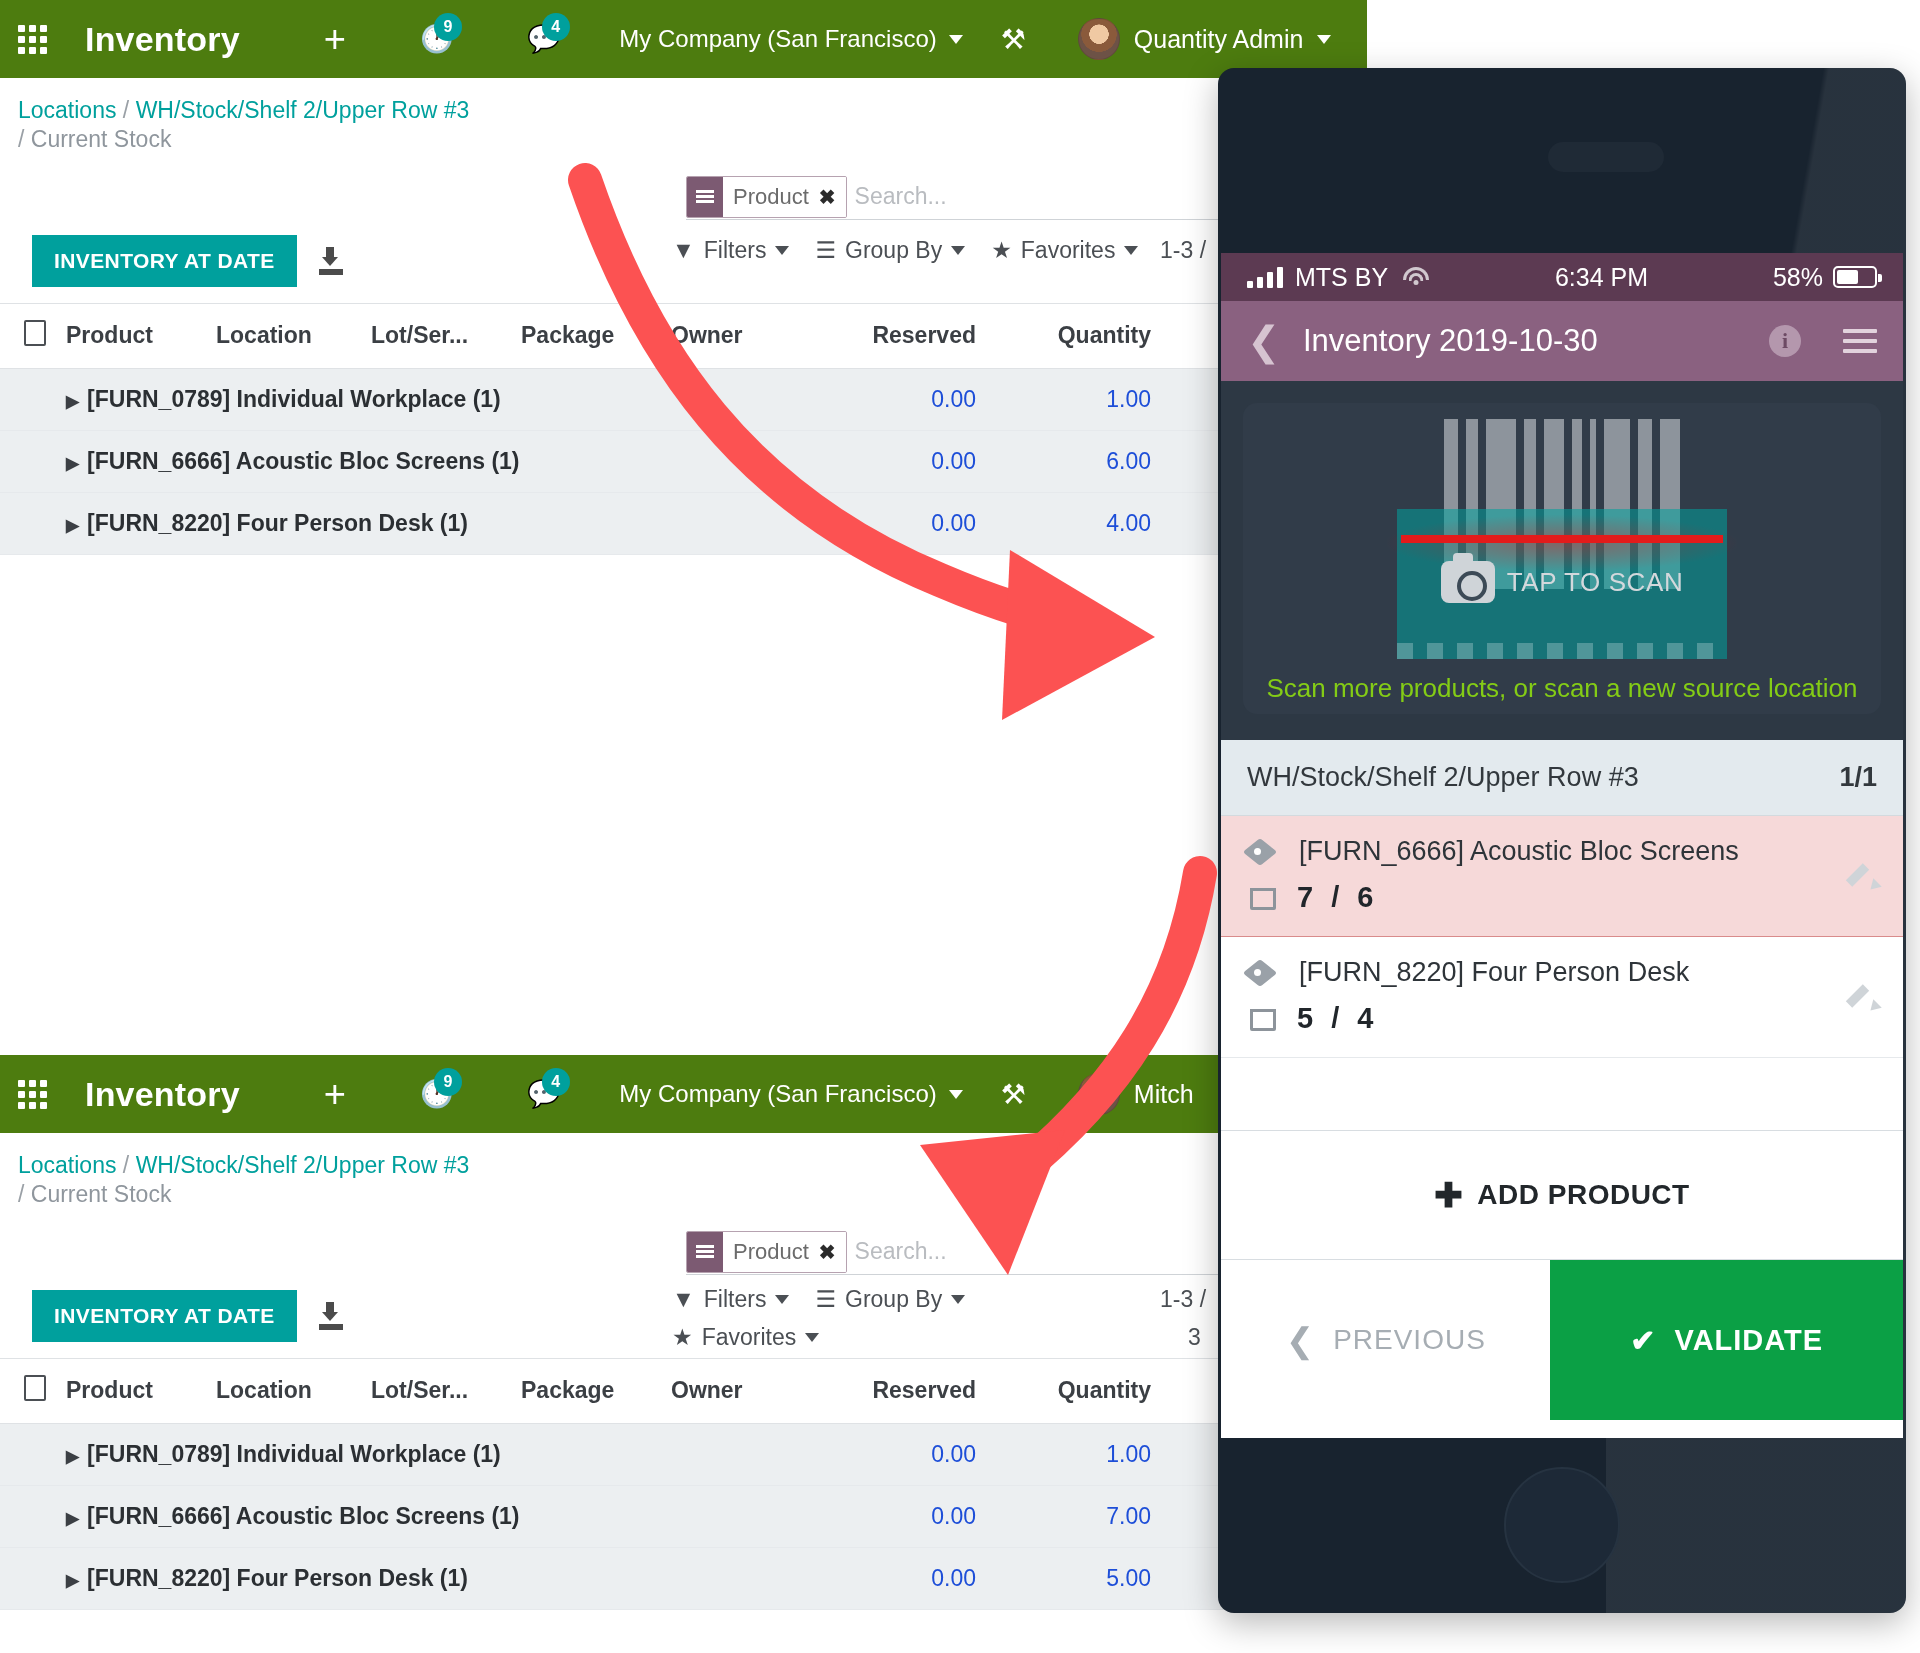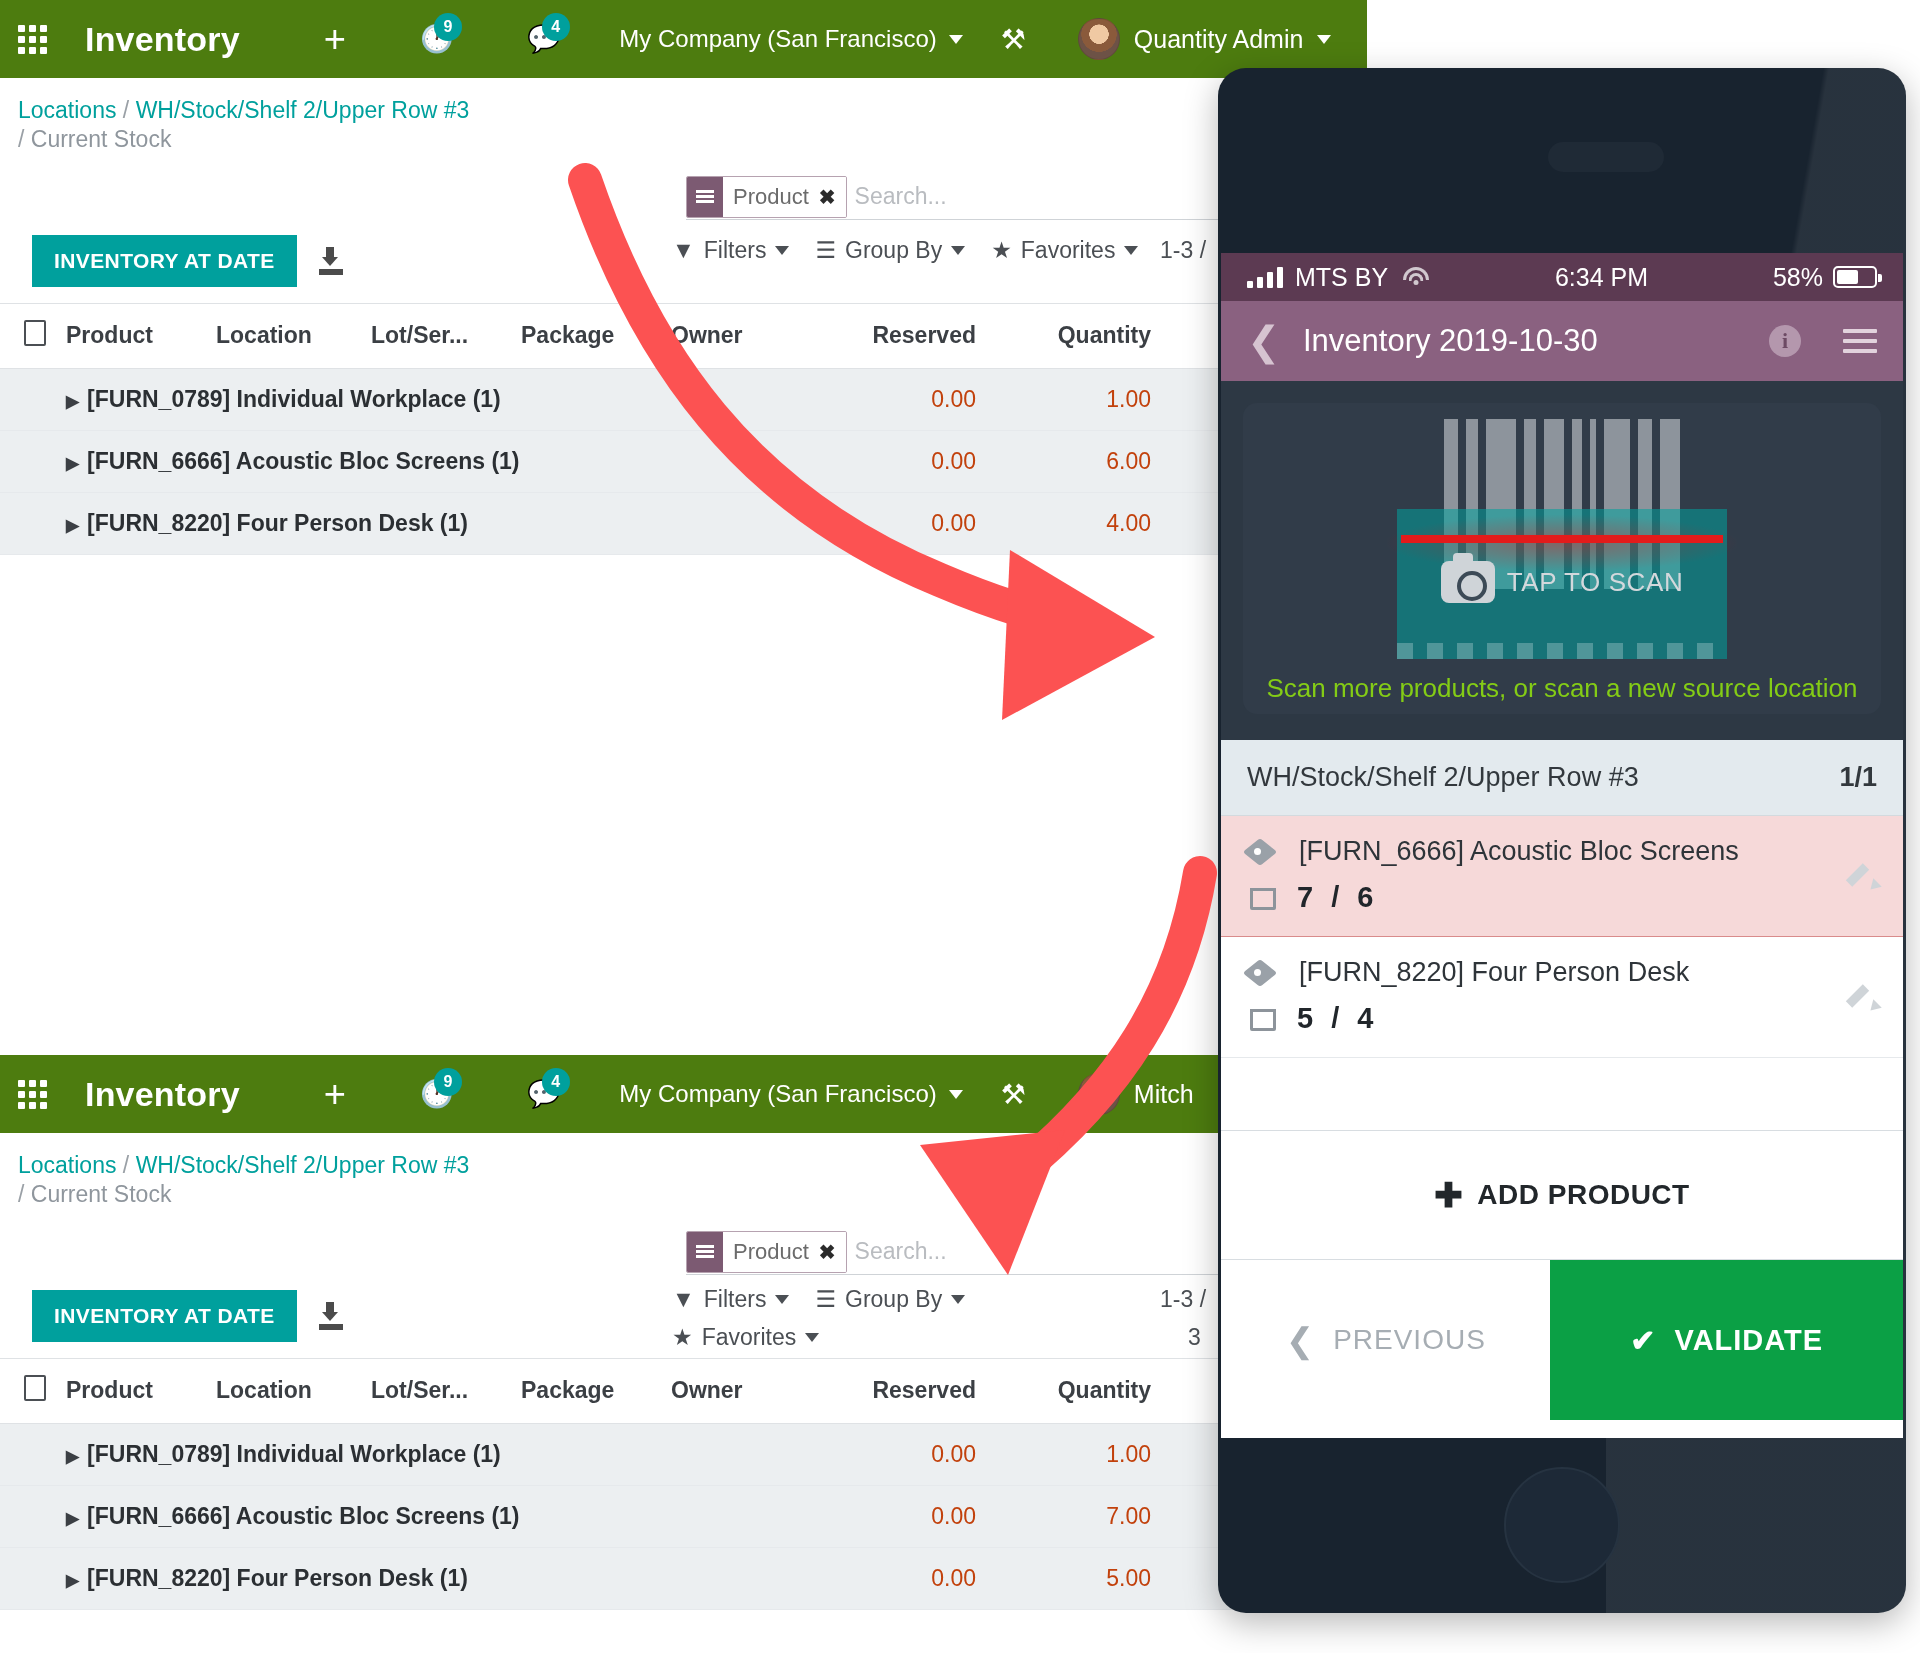--- a/index.html
+++ b/index.html
@@ -67,31 +67,31 @@
   .dl-icon .base { position:absolute; left: 0; bottom: 0; width: 24px; height: 6px; background:#4b4b4b; }
 
   .o-filters { position: absolute; display: flex; align-items: center; gap: 26px; font-size: 23px; color: #4b4f54; }
   .o-filters .it { display: flex; align-items: center; gap: 9px; white-space: nowrap; }
   .o-pager { position: absolute; font-size: 23px; color: #4b4f54; }
 
   .o-table { width: 100%; border-collapse: collapse; margin-top: 16px; }
   .o-table th { font-size: 23px; color: #3b3f44; font-weight: 700; text-align: left;
       padding: 16px 10px; border-top: 1px solid #dfe2e5; border-bottom: 1px solid #dfe2e5; white-space: nowrap; }
   .o-table th.num { text-align: right; }
-  .o-table td { font-size: 23px; color: #c2410c; padding: 17px 10px; border-bottom: 1px solid #e6e9ec; white-space: nowrap; }
+  .o-table td { font-size: 23px; color: #1d4ed8; padding: 17px 10px; border-bottom: 1px solid #e6e9ec; white-space: nowrap; }
   .o-table td.num { text-align: right; }
   .o-table tbody tr { background: #eceff1; }
   .o-table tbody td.prod { color: #2b2f33; font-weight: 700; }
   .o-table tbody td.prod .tri { color: #3b3f44; font-size: 17px; margin-right: 8px; }
   .chk-box { width: 22px; height: 26px; border: 2px solid #4b4f54; border-radius: 2px; display: inline-block; }
 
   
   #phone {
     position: absolute; left: 1218px; top: 68px; width: 688px; height: 1545px;
-    background: #18232f; border-radius: 28px; box-shadow: 0 10px 34px rgba(0,0,0,.28);
+    background: #18232f; border-radius: 16px; box-shadow: 0 10px 34px rgba(0,0,0,.28);
     overflow: hidden;
   }
   #phone .bezel-sheen { position:absolute; right:0; top:0; width: 300px; height: 1545px;
     background: linear-gradient(100deg, rgba(255,255,255,0) 0 38%, rgba(255,255,255,.07) 39% 100%); }
   #phone .speaker { position: absolute; left: 330px; top: 74px; width: 116px; height: 30px;
     background: #1f2a36; border-radius: 16px; }
   .ph-screen { position: absolute; left: 3px; top: 185px; width: 682px; height: 1185px; background: #fff; overflow: hidden; }
 
   .ph-status { height: 48px; background: #5c3a52; color: #fff; display: flex; align-items: center;
       padding: 0 26px; font-size: 25px; }

